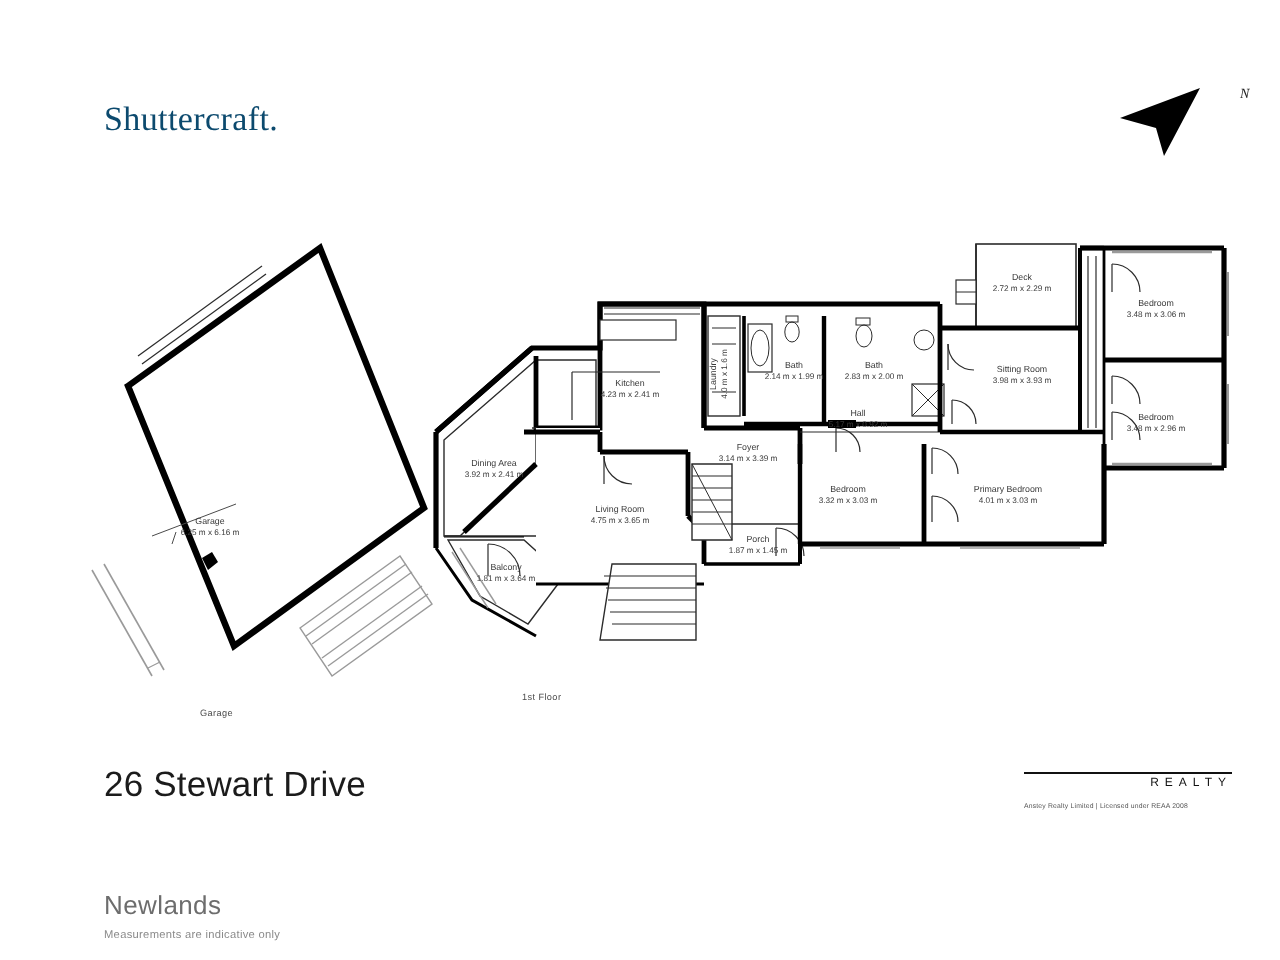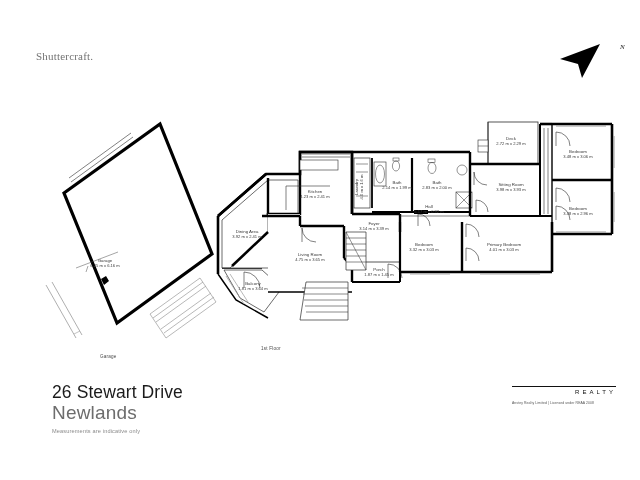--- a/index.html
+++ b/index.html
@@ -18,26 +18,26 @@
   }
   #sheet {
     position: absolute;
     inset: 0;
     background: #ffffff;
   }
 
   
   .brand {
     position: absolute;
-    left: 36px;
+    left: 52px;
     top: 50px;
     font-family: "Liberation Serif", serif;
-    font-size: 11px;
+    font-size: 17px;
     letter-spacing: 0.2px;
-    color: #737373;
+    color: #0c4a6e;
     white-space: nowrap;
   }
 
   
   .north {
     position: absolute;
     left: 556px;
     top: 40px;
     width: 64px;
     height: 40px;
@@ -61,25 +61,26 @@
     width: 260px;
   }
   .title-main {
     font-size: 17.5px;
     font-weight: 400;
     color: #1b1b1b;
     line-height: 1.15;
     letter-spacing: 0.1px;
   }
   .title-sub {
-    font-size: 19px;
+    font-size: 13px;
     font-weight: 300;
     color: #6d6d6d;
     line-height: 1.15;
     letter-spacing: 0.2px;
+    margin-top: 44px;
   }
   .title-note {
     margin-top: 4px;
     font-size: 5.6px;
     color: #8a8a8a;
     letter-spacing: 0.15px;
   }
 
   
   .agency {

